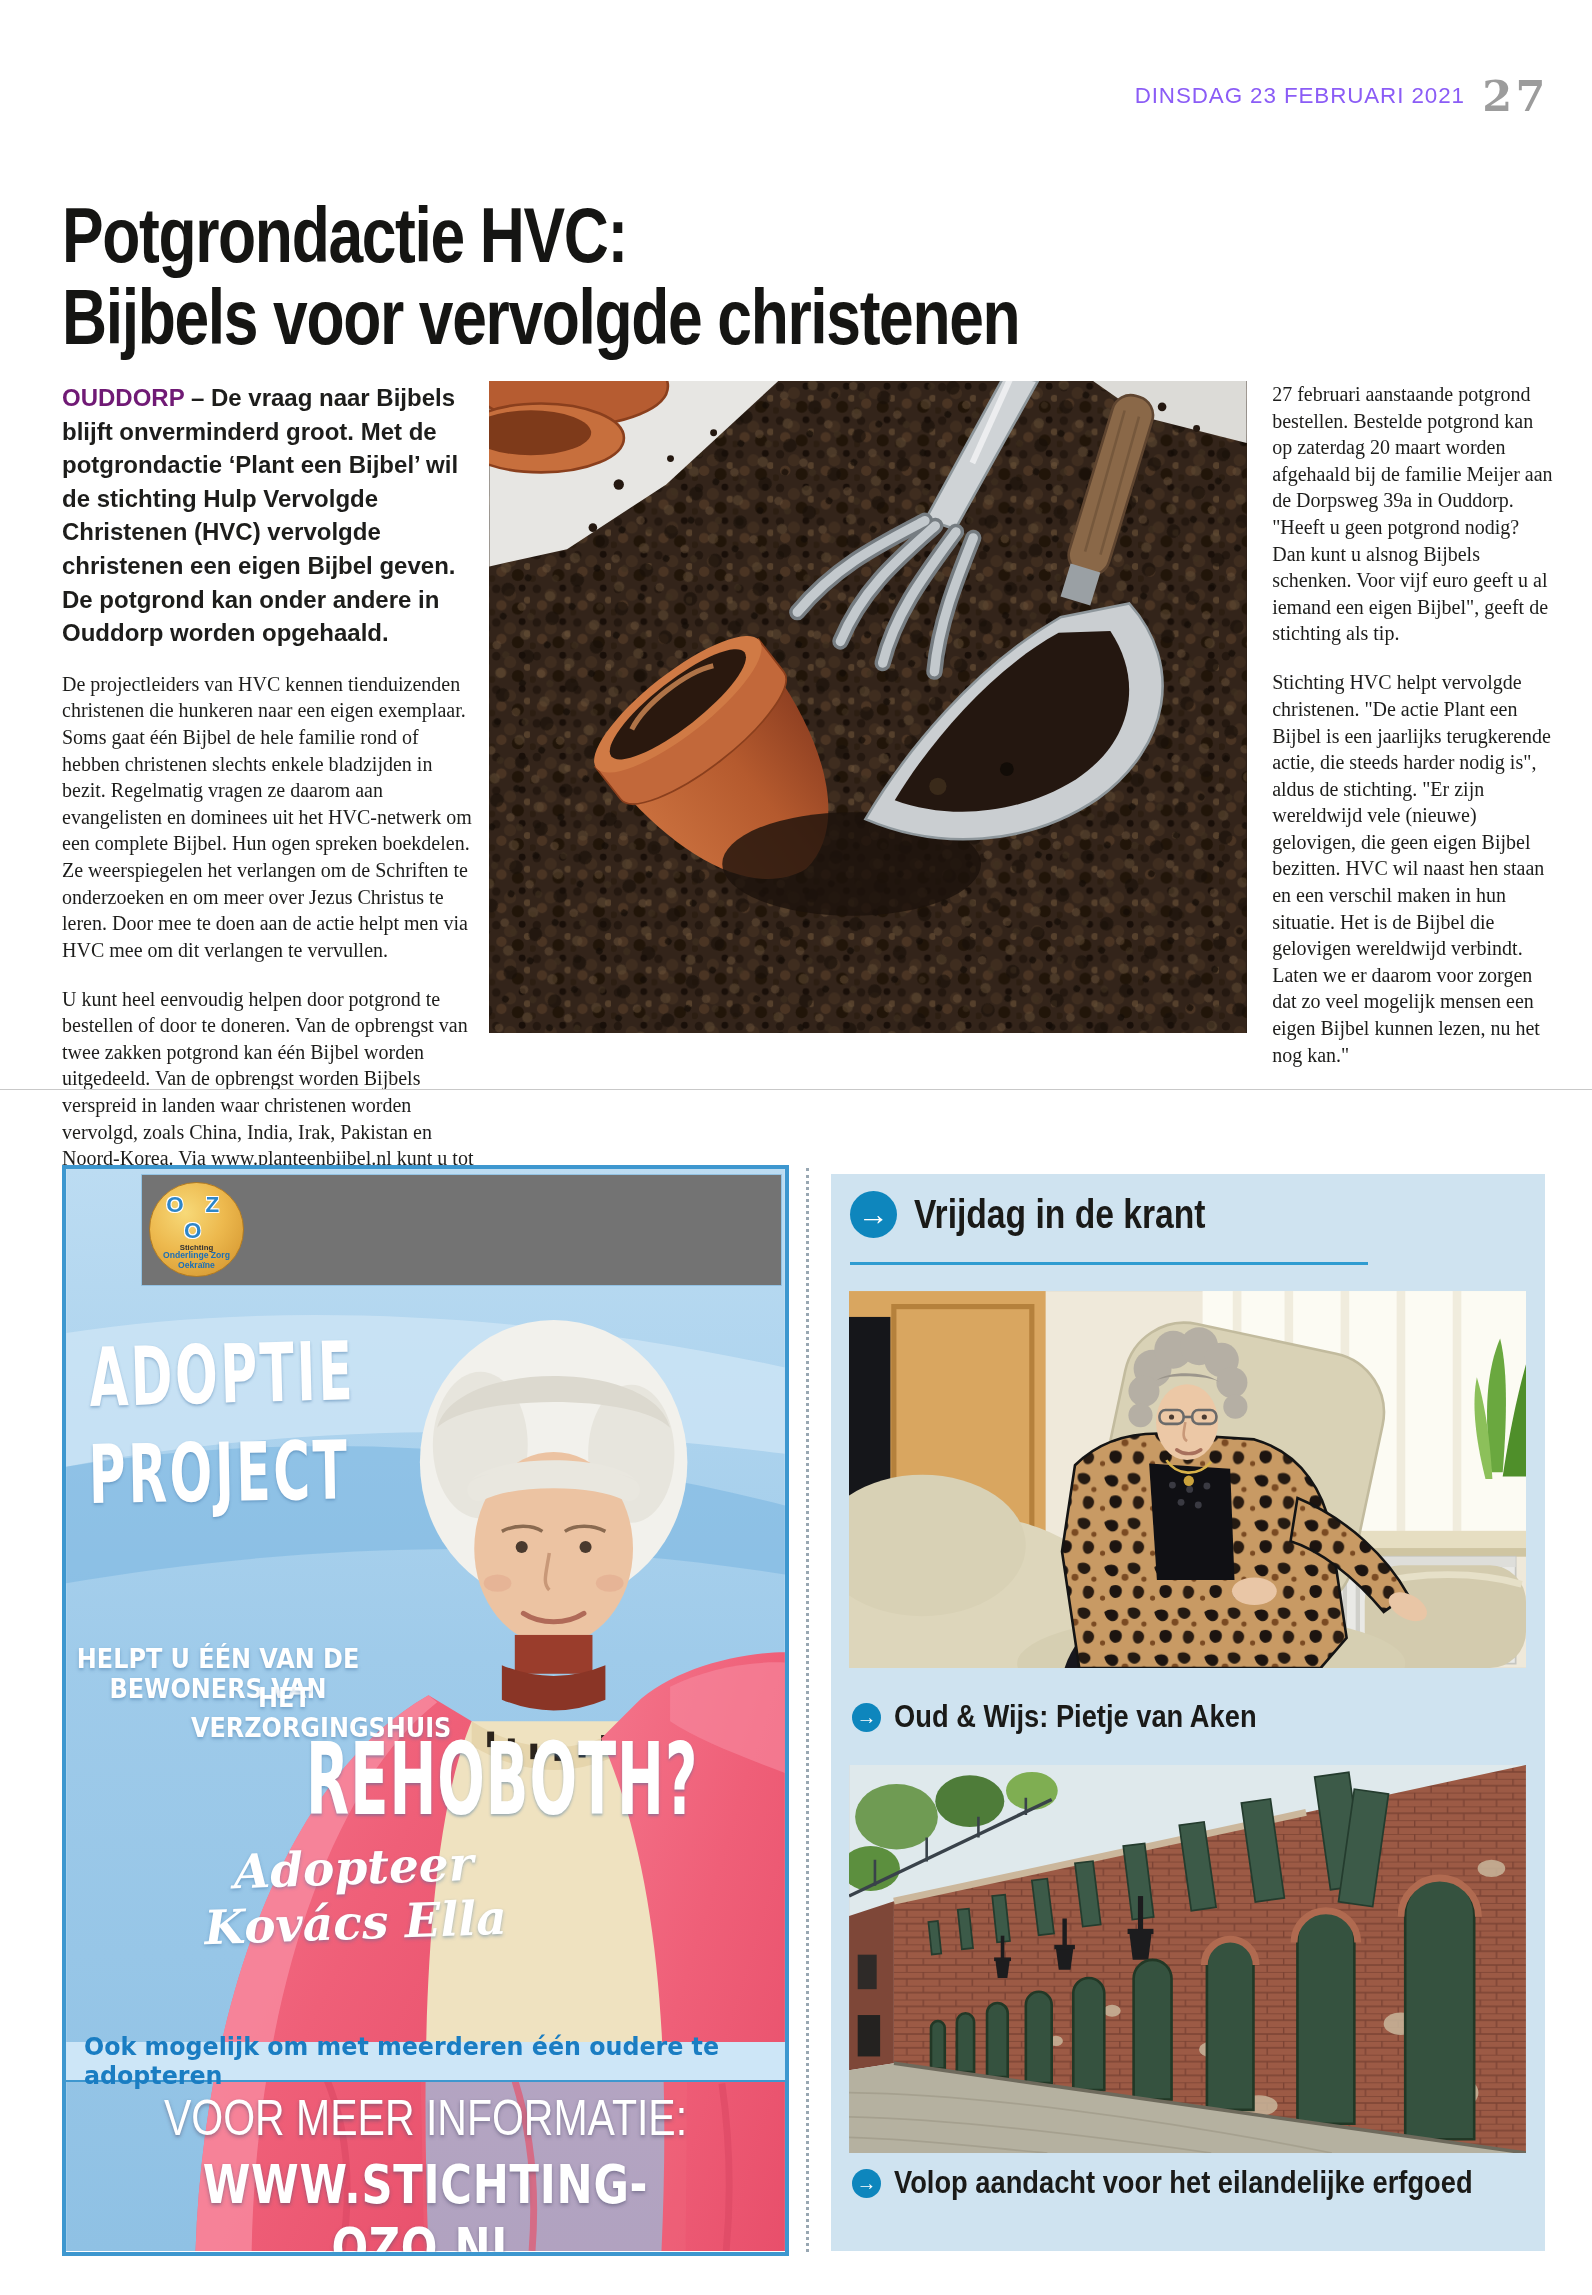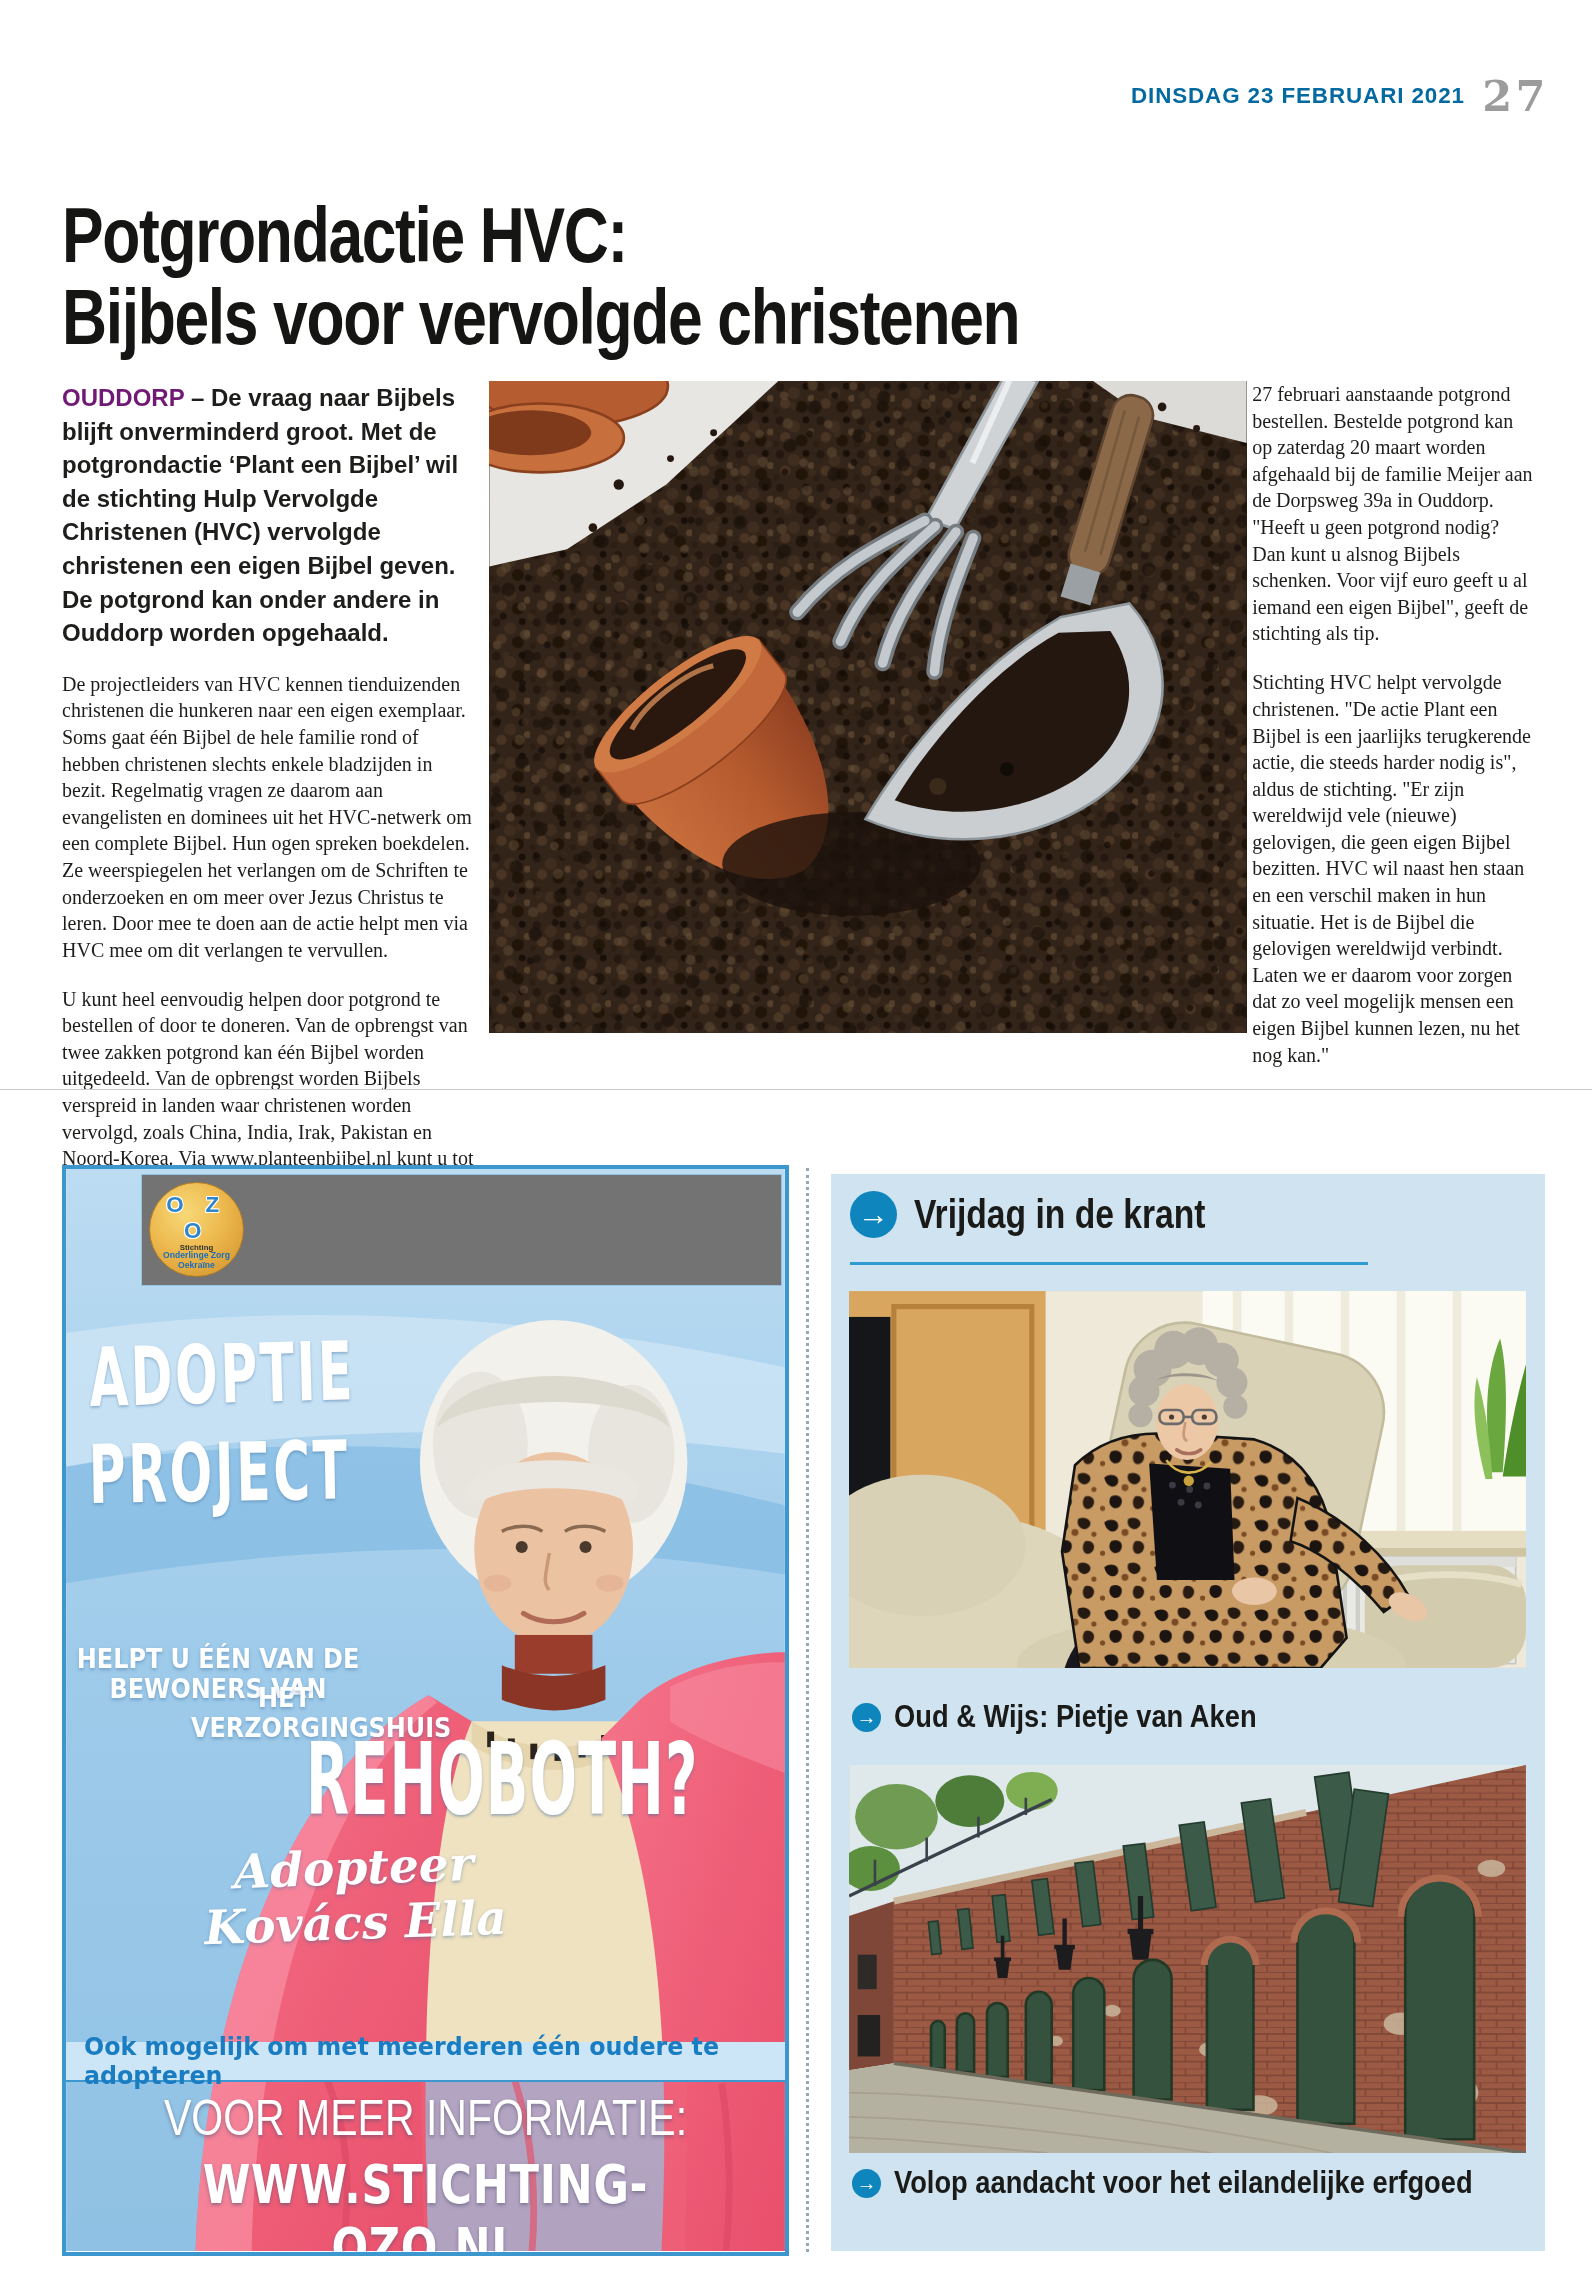--- a/index.html
+++ b/index.html
@@ -1,32 +1,32 @@
 <!DOCTYPE html>
 <html style="font-size:14px"><head>
 <meta charset="utf-8">
 <style>
   html,body{margin:0;padding:0;background:#ffffff;}
   .page{position:relative;width:1592px;height:2295px;background:#fff;overflow:hidden;
         font-family:"Liberation Sans",sans-serif;color:#1d1d1b;}
 
   
   .masthead{position:absolute;top:71px;right:43px;display:flex;align-items:center;gap:17.3px;}
-  .date{font-size:22.4px;font-weight:bold;letter-spacing:0.9px;color:#0369a1;}
+  .date{font-size:22.4px;font-weight:normal;letter-spacing:0.9px;color:#8b5cf6;}
   .pagenum{font-family:"DejaVu Serif",serif;font-weight:bold;font-size:43px;color:#9c9c9c;letter-spacing:3.5px;}
 
   
   .headline{position:absolute;left:62px;top:195px;font-weight:bold;font-size:78px;line-height:1.05;
             letter-spacing:-1.7px;transform:scaleX(0.80);transform-origin:left top;white-space:nowrap;color:#151513;}
 
   
   .article{position:absolute;left:62px;top:381px;width:1483px;display:flex;}
   .col-left{width:416px;flex:none;}
   .photo-main{width:758px;height:652px;flex:none;margin-left:11.2px;background:#2a1c12;}
-  .col-right{width:283px;flex:none;margin-left:5px;}
+  .col-right{width:283px;flex:none;margin-left:25px;}
   .intro{font-size:24px;line-height:1.4;font-weight:bold;color:#1d1d1b;margin:0 0 21px 0;}
   .location{color:#701a75;}
   .bodytext{font-family:"Liberation Serif",serif;font-size:20px;line-height:1.33;margin:0 0 22.4px 0;color:#1d1d1b;}
 
   .rule{position:absolute;top:1089px;left:0;width:1592px;height:0;border-top:1.7px solid #c9c9c9;}
 
   
   .ad{position:absolute;left:62px;top:1165px;width:727px;height:1091px;box-sizing:border-box;
       border:4.3px solid #3d97cf;background:#aticecfe;overflow:hidden;}
   .ad-scene{position:absolute;left:0;top:0;width:719px;height:1082px;}

